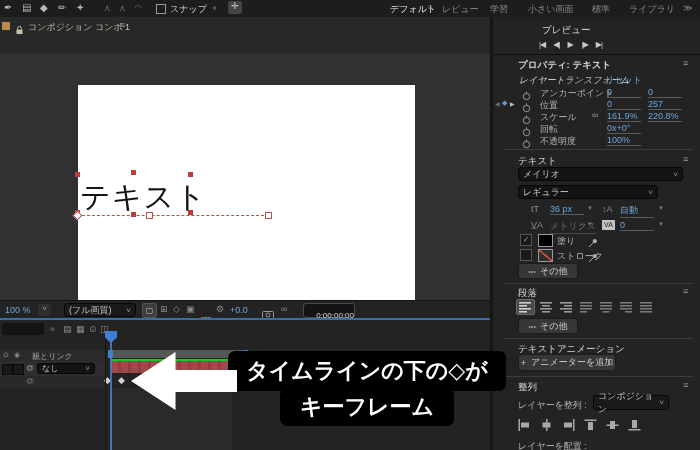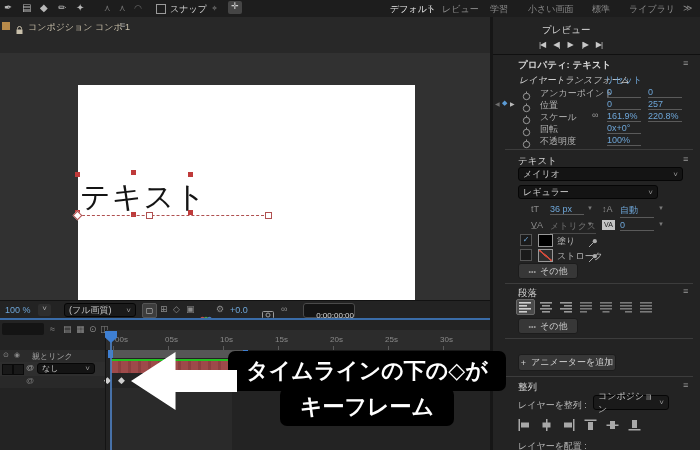--- a/index.html
+++ b/index.html
@@ -125,36 +125,20 @@
 
   <div class="abs" style="left:0;top:318px;width:490px;height:132px;background:#232323;border-top:2px solid #3a6ca8;box-sizing:border-box;">
 
     <div class="abs" style="left:2px;top:3px;width:42px;height:12px;background:#141414;border-radius:2px;"></div>
     <span class="abs dim" style="left:50px;top:4px;font-size:9px;">≈</span>
     <span class="abs dim" style="left:63px;top:4px;font-size:9px;">▤</span>
     <span class="abs dim" style="left:76px;top:4px;font-size:9px;">▦</span>
     <span class="abs dim" style="left:89px;top:4px;font-size:9px;">⊙</span>
     <span class="abs dim" style="left:100px;top:4px;font-size:9px;">◫</span>
 
-    <div class="abs" style="left:105px;top:10px;width:385px;height:20px;background:#2c2c2c;border-bottom:1px solid #191919;">
-      <span class="tickv" style="left:8px;"></span>
-        <span class="tickv" style="left:63px;"></span>
-      <span class="tickv" style="left:118px;"></span>
-        <span class="tickv" style="left:173px;"></span>
-      <span class="tickv" style="left:228px;"></span>
-        <span class="tickv" style="left:283px;"></span>
-      <span class="tickv" style="left:338px;"></span>
-      <span class="abs t8 dim" style="left:10px;top:5px;">00s</span>
-      <span class="abs t8 dim" style="left:60px;top:5px;">05s</span>
-      <span class="abs t8 dim" style="left:115px;top:5px;">10s</span>
-      <span class="abs t8 dim" style="left:170px;top:5px;">15s</span>
-      <span class="abs t8 dim" style="left:225px;top:5px;">20s</span>
-      <span class="abs t8 dim" style="left:280px;top:5px;">25s</span>
-      <span class="abs t8 dim" style="left:335px;top:5px;">30s</span>
-    </div>
 
     <div class="abs" style="left:0;top:30px;width:105px;height:12px;background:#2b2b2b;border-bottom:1px solid #1a1a1a;">
       <span class="abs" style="left:3px;top:1px;font-size:7px;color:#8a8a8a;">⊙</span>
       <span class="abs" style="left:14px;top:1px;font-size:7px;color:#8a8a8a;">◉</span>
       <span class="abs t8" style="left:32px;top:1px;color:#a8a8a8;">親とリンク</span>
     </div>
 
     <div class="abs" style="left:108px;top:30px;width:140px;height:8px;background:#565656;">
       <span class="abs" style="left:0;top:0;width:5px;height:8px;background:#3e7fd2;"></span>
       <span class="abs" style="left:135px;top:0;width:5px;height:8px;background:#3e7fd2;"></span>
@@ -373,20 +357,21 @@
           </svg>
         </span>
     </div>
     <div class="abs btn" style="left:25px;top:301px;width:58px;height:14px;gap:4px;">
       <span style="font-size:7px;color:#9a9a9a;">•••</span>
       <span>その他</span>
     </div>
 
     <div class="divh" style="left:12px;top:321px;width:188px;"></div>
 
+    <span class="abs hdr" style="left:25px;top:326px;">テキストアニメーション</span>
     <div class="abs btn" style="left:25px;top:337px;width:96px;height:15px;gap:5px;">
       <span style="color:#cfcfcf;">+</span>
       <span>アニメーターを追加</span>
     </div>
 
     <div class="divh" style="left:12px;top:359px;width:188px;"></div>
 
     <span class="abs hdr" style="left:25px;top:364px;">整列</span>
     <span class="abs" style="left:190px;top:363px;font-size:9px;color:#9a9a9a;">≡</span>
     <span class="abs lbl" style="left:25px;top:382px;">レイヤーを整列 :</span>

